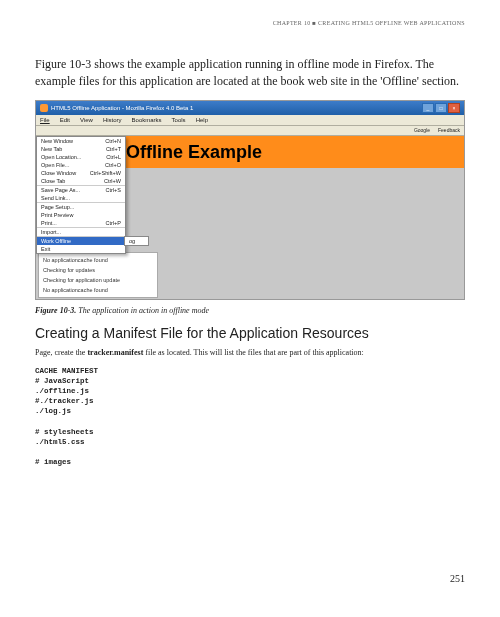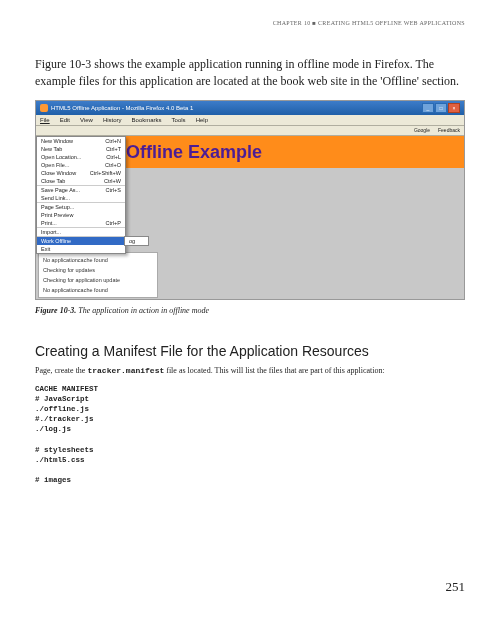--- a/index.html
+++ b/index.html
@@ -104,21 +104,21 @@
       font-family: Tahoma, Arial, sans-serif;
       gap: 8px;
     }
     .content-area {
       position: relative;
       height: calc(100% - 36px);
       background: #c8c8c8;
     }
     .orange-banner {
       background: #ff8c1a;
-      color: #4c1d95;
+      color: #000000;
       font-family: Arial, sans-serif;
       font-weight: bold;
       font-size: 18px;
       padding: 6px 0 6px 90px;
       height: 32px;
       line-height: 20px;
     }
     .dropdown-menu {
       position: absolute;
       top: 0;
@@ -168,54 +168,54 @@
       padding: 2px 0;
       z-index: 5;
     }
     .log-line {
       padding: 2px 4px;
       color: #333;
     }
     .figure-caption {
       font-size: 8px;
       font-style: italic;
-      margin-bottom: 28px;
+      margin-bottom: 10px;
     }
     .figure-caption .bold {
       font-weight: bold;
       font-style: italic;
     }
     .section-heading {
       font-size: 14px;
       font-weight: normal;
       margin-bottom: 6px;
       font-family: Liberation Sans, sans-serif;
     }
     .body-text {
       font-size: 8px;
       line-height: 1.4;
       margin-bottom: 8px;
     }
     .mono {
-      font-family: Liberation Mono, monospace;
+      font-family: Liberation Serif, serif;
       font-weight: bold;
     }
     .code-block {
       font-family: 'Courier New', monospace;
       font-size: 7.5px;
       font-weight: bold;
       line-height: 1.35;
       white-space: pre;
       margin-bottom: 4px;
     }
     .page-number {
       position: absolute;
-      bottom: 22px;
+      bottom: 33px;
       right: 35px;
-      font-size: 13px;
+      font-size: 10px;
     }
     .towel {
       color: #c86432;
       font-size: 5.5px;
       font-family: Tahoma, Arial, sans-serif;
       position: absolute;
       top: 48px;
       left: 4px;
     }
   </style>

